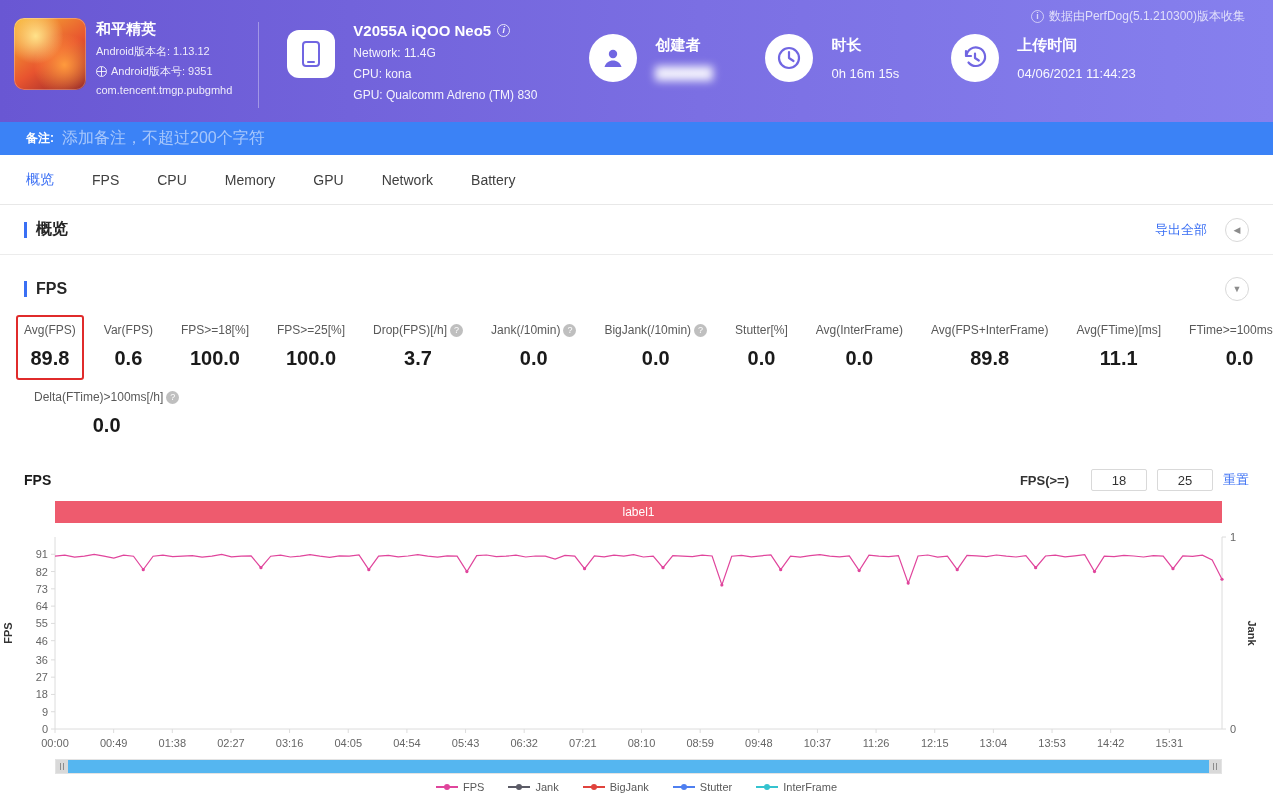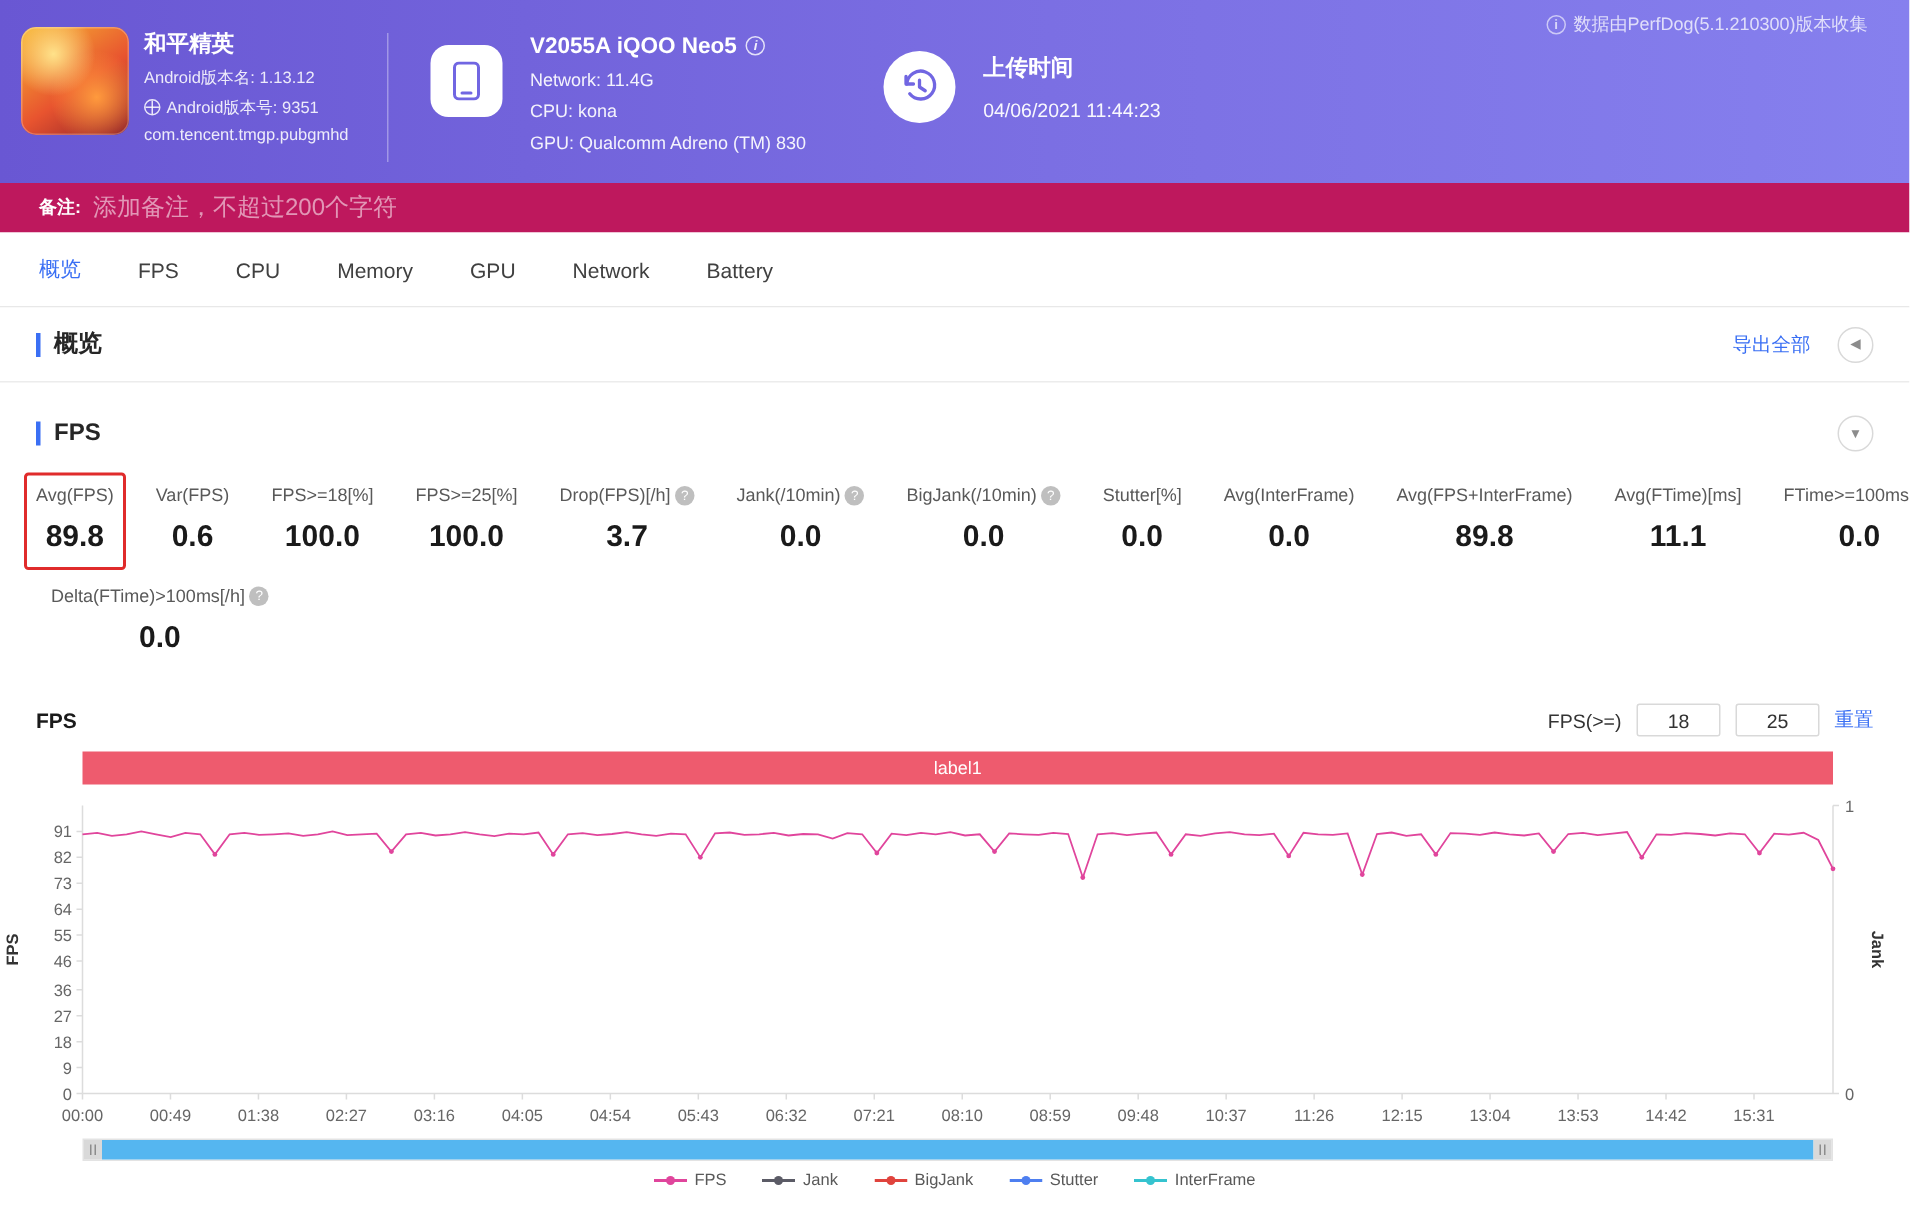--- a/index.html
+++ b/index.html
@@ -29,21 +29,21 @@
   .hd-block { display:flex; margin-left:52px; }
   .circle-icon { width:48px; height:48px; border-radius:50%; background:#fff; margin-top:18px; flex:none; display:flex; align-items:center; justify-content:center; }
   .hd-col { margin-left:18px; margin-top:20px; }
   .hd-label { font-size:15px; font-weight:bold; }
   .hd-value { font-size:13px; margin-top:11px; color:rgba(255,255,255,.95); }
   .blur-name { width:58px; height:15px; margin-top:11px; background:rgba(255,255,255,.9); filter:blur(4px); border-radius:2px; }
   .collect-note { position:absolute; top:8px; right:28px; font-size:12px; color:rgba(255,255,255,.75); display:flex; align-items:center; gap:5px; }
   .collect-note .i-icon { border-color:rgba(255,255,255,.6); color:rgba(255,255,255,.7); font-style:normal; }
 
   
-  .note-bar { height:33px; background:#be185d; display:flex; align-items:center; padding:0 26px; gap:8px; color:#fff; cursor:text; }
+  .note-bar { height:33px; background:#3b82f6; display:flex; align-items:center; padding:0 26px; gap:8px; color:#fff; cursor:text; }
   .note-label { font-size:12px; font-weight:bold; }
   .note-ph { font-size:16px; color:rgba(255,255,255,.55); }
 
   
   .tab-bar { height:50px; display:flex; align-items:center; padding:0 26px; gap:38px; border-bottom:1px solid #e8e8e8; background:#fff; }
   .tab { font-size:14px; color:#404040; cursor:pointer; }
   .tab.active { color:#3a6ff4; }
 
   
   .section-head { display:flex; align-items:center; height:50px; padding:0 24px; border-bottom:1px solid #ececec; background:#fff; }
@@ -59,21 +59,21 @@
   .metrics-row2 { display:flex; padding:2px 6px 0 26px; }
   .metric { text-align:center; padding:6px 6px 8px 6px; border:2px solid transparent; border-radius:3px; }
   .metric.highlight { border-color:#e02b2b; }
   .m-label { font-size:12px; color:#595959; display:flex; align-items:center; gap:3px; white-space:nowrap; }
   .m-value { font-size:20px; font-weight:bold; margin-top:10px; color:#1a1a1a; }
   .q-icon { width:13px; height:13px; border-radius:50%; background:#bfbfbf; color:#fff; font-size:9px; line-height:13px; text-align:center; display:inline-block; cursor:pointer; flex:none; }
 
   
   .chart-head { display:flex; align-items:center; padding:22px 24px 0 24px; }
   .chart-title { font-size:14px; font-weight:bold; color:#1a1a1a; }
-  .fps-ge { font-size:13px; color:#333; margin-right:10px; }
+  .fps-ge { font-size:13px; color:#333; margin-right:22px;font-weight:bold; }
   .num-input { width:56px; height:22px; border:1px solid #d9d9d9; border-radius:2px; text-align:center; font-size:13px; color:#333; margin-right:10px; background:#fff; }
   .reset-link { color:#3a6ff4; font-size:13px; cursor:pointer; }
   .chart-banner { margin:10px 51px 0 55px; height:22px; background:#ee5b6e; color:#fff; font-size:12px; display:flex; align-items:center; justify-content:center; }
   .chart-svg { display:block; margin-top:2px; }
   .scroll-row { display:flex; align-items:center; height:15px; margin:2px 51px 0 55px; border:1px solid #e3e3e3; }
   .scroll-handle { width:12px; height:13px; background:#d9d9d9; flex:none; display:flex; align-items:center; justify-content:center; gap:2px; cursor:ew-resize; }
   .scroll-handle i { display:block; width:1px; height:7px; background:#8c8c8c; }
   .scroll-track { flex:1; height:13px; background:#55b6f0; cursor:grab; }
   .legend { display:flex; justify-content:center; align-items:center; gap:24px; margin-top:7px; font-size:11px; color:#595959; }
   .legend-item { display:flex; align-items:center; gap:5px; cursor:pointer; }
@@ -110,21 +110,45 @@
       <div class="dev-model">
         <span>V2055A iQOO Neo5</span>
         <span class="i-icon">i</span>
       </div>
       <div class="dev-line">Network: 11.4G</div>
       <div class="dev-line">CPU: kona</div>
       <div class="dev-line">GPU: Qualcomm Adreno (TM) 830</div>
     </div>
   </div>
 
-
+  <div class="hd-block">
+    <div class="circle-icon">
+      <svg width="24" height="24" viewBox="0 0 24 24">
+          <circle cx="12" cy="8" r="4.2" fill="#7166e2"></circle>
+          <path d="M3.5 21c1.2-4.4 4.6-6.6 8.5-6.6s7.3 2.2 8.5 6.6z" fill="#7166e2"></path>
+        </svg>
+    </div>
+    <div class="hd-col">
+      <div class="hd-label">创建者</div>
+      <div class="blur-name"></div>
+    </div>
+  </div>
+
+  <div class="hd-block">
+    <div class="circle-icon">
+      <svg width="26" height="26" viewBox="0 0 26 26">
+          <circle cx="13" cy="13" r="10" fill="none" stroke="#7166e2" stroke-width="2.2"></circle>
+          <path d="M13 7v6l4.5 3" fill="none" stroke="#7166e2" stroke-width="2.2" stroke-linecap="round" stroke-linejoin="round"></path>
+        </svg>
+    </div>
+    <div class="hd-col">
+      <div class="hd-label">时长</div>
+      <div class="hd-value">0h 16m 15s</div>
+    </div>
+  </div>
 
   <div class="hd-block">
     <div class="circle-icon">
       <svg width="26" height="26" viewBox="0 0 26 26">
           <path d="M4 6v5h5" fill="none" stroke="#7166e2" stroke-width="2.2" stroke-linecap="round" stroke-linejoin="round"></path>
           <path d="M4.5 11a9.3 9.3 0 1 1 2 6.5" fill="none" stroke="#7166e2" stroke-width="2.2" stroke-linecap="round"></path>
           <path d="M13 8.5V13l3.8 2.5" fill="none" stroke="#7166e2" stroke-width="2.2" stroke-linecap="round" stroke-linejoin="round"></path>
         </svg>
     </div>
     <div class="hd-col">

